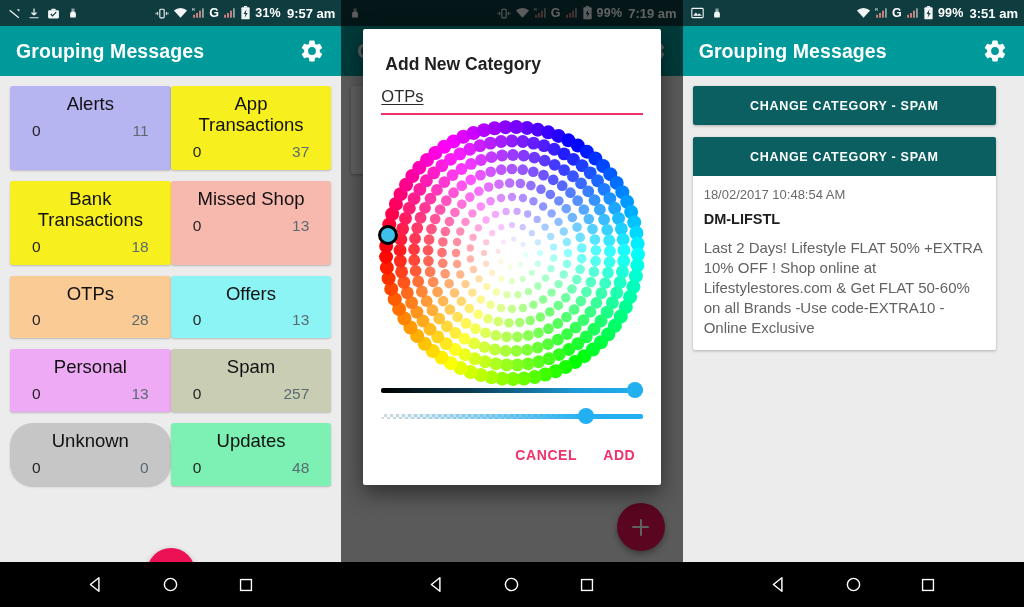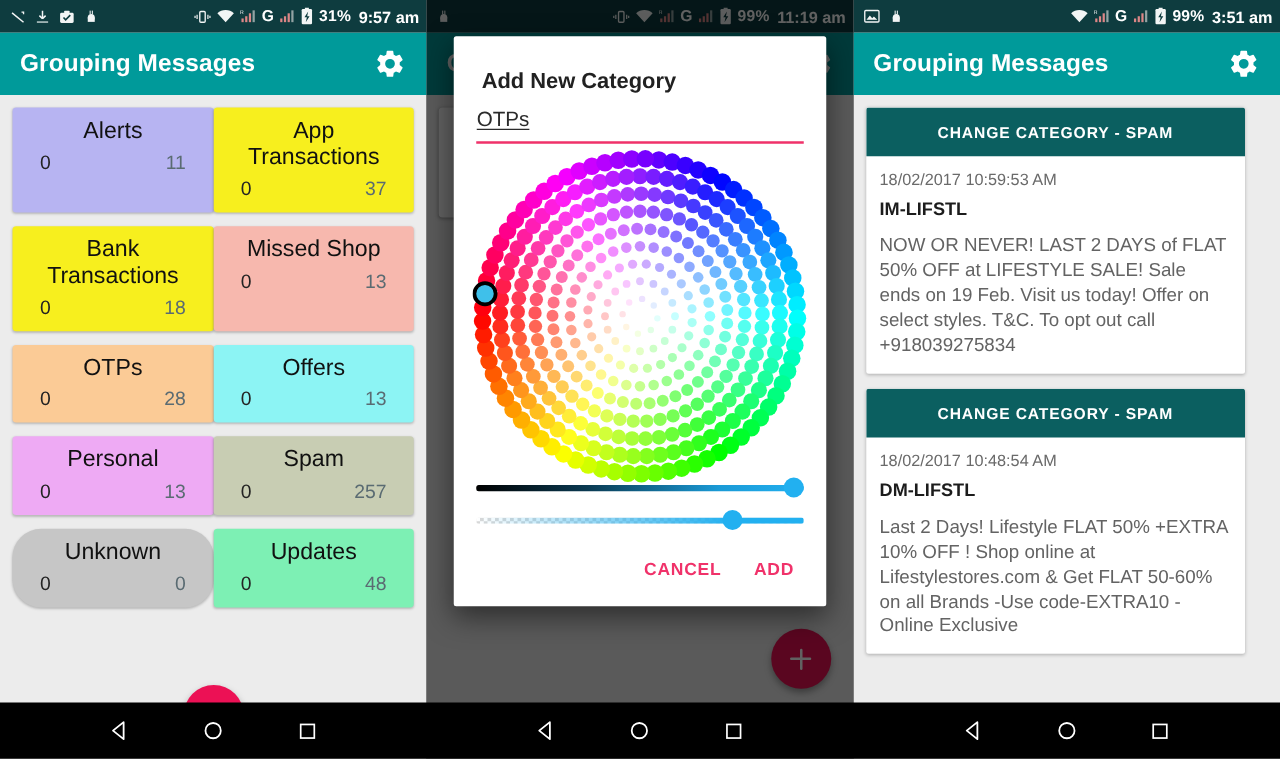--- a/index.html
+++ b/index.html
@@ -339,21 +339,21 @@
             </svg>
           </span>
         <span class="sb-ico">
             <svg width="11" height="14" viewBox="0 0 16 22">
               <rect x="1.5" y="2" width="13" height="19" rx="1.5" fill="#fff"></rect>
               <rect x="5.5" y="0" width="5" height="2.4" fill="#fff"></rect>
               <path d="M9.6 5 L5 12.4 h3 L6.6 18.6 L11.4 11 h-3 Z" fill="#0e3c3f"></path>
             </svg>
           </span>
         <span class="sb-txt">99%</span>
-        <span class="sb-time">11:19 am</span>
+        <span class="sb-time">7:19 am</span>
       </div>
     </div>
 
     <div class="toolbar">
       <div class="toolbar-title">Grouping Messages</div>
       <div class="gear">
         <svg width="26" height="26" viewBox="0 0 24 24" fill="#fff">
             <path d="M19.14 12.94a7.07 7.07 0 0 0 .06-.94 7.07 7.07 0 0 0-.06-.94l2.03-1.58a.5.5 0 0 0 .12-.62l-1.92-3.32a.5.5 0 0 0-.6-.22l-2.39.96a7.05 7.05 0 0 0-1.63-.94l-.36-2.54a.5.5 0 0 0-.49-.42h-3.84a.5.5 0 0 0-.49.42l-.36 2.54c-.59.24-1.13.56-1.63.94l-2.39-.96a.5.5 0 0 0-.6.22L2.67 8.86a.5.5 0 0 0 .12.62l2.03 1.58c-.04.31-.06.63-.06.94s.02.63.06.94l-2.03 1.58a.5.5 0 0 0-.12.62l1.92 3.32c.12.22.38.3.6.22l2.39-.96c.5.38 1.04.7 1.63.94l.36 2.54c.04.24.25.42.49.42h3.84c.24 0 .45-.18.49-.42l.36-2.54c.59-.24 1.13-.56 1.63-.94l2.39.96c.22.08.48 0 .6-.22l1.92-3.32a.5.5 0 0 0-.12-.62l-2.03-1.58zM12 15.6A3.6 3.6 0 1 1 15.6 12 3.6 3.6 0 0 1 12 15.6z"></path>
           </svg>
       </div>
@@ -819,25 +819,20 @@
       <div class="gear">
         <svg width="26" height="26" viewBox="0 0 24 24" fill="#fff">
             <path d="M19.14 12.94a7.07 7.07 0 0 0 .06-.94 7.07 7.07 0 0 0-.06-.94l2.03-1.58a.5.5 0 0 0 .12-.62l-1.92-3.32a.5.5 0 0 0-.6-.22l-2.39.96a7.05 7.05 0 0 0-1.63-.94l-.36-2.54a.5.5 0 0 0-.49-.42h-3.84a.5.5 0 0 0-.49.42l-.36 2.54c-.59.24-1.13.56-1.63.94l-2.39-.96a.5.5 0 0 0-.6.22L2.67 8.86a.5.5 0 0 0 .12.62l2.03 1.58c-.04.31-.06.63-.06.94s.02.63.06.94l-2.03 1.58a.5.5 0 0 0-.12.62l1.92 3.32c.12.22.38.3.6.22l2.39-.96c.5.38 1.04.7 1.63.94l.36 2.54c.04.24.25.42.49.42h3.84c.24 0 .45-.18.49-.42l.36-2.54c.59-.24 1.13-.56 1.63-.94l2.39.96c.22.08.48 0 .6-.22l1.92-3.32a.5.5 0 0 0-.12-.62l-2.03-1.58zM12 15.6A3.6 3.6 0 1 1 15.6 12 3.6 3.6 0 0 1 12 15.6z"></path>
           </svg>
       </div>
     </div>
 
     <div class="msg-list" id="msg-list">
         <div class="msg-card">
           <div class="msg-head">CHANGE CATEGORY - SPAM</div>
-          <div class="msg-body">
-            <div class="msg-date">18/02/2017 10:59:53 AM</div>
-            <div class="msg-sender">IM-LIFSTL</div>
-            <div class="msg-text">NOW OR NEVER! LAST 2 DAYS of FLAT 50% OFF at LIFESTYLE SALE! Sale ends on 19 Feb. Visit us today! Offer on select styles. T&amp;C. To opt out call +918039275834</div>
-          </div>
         </div>
         <div class="msg-card">
           <div class="msg-head">CHANGE CATEGORY - SPAM</div>
           <div class="msg-body">
             <div class="msg-date">18/02/2017 10:48:54 AM</div>
             <div class="msg-sender">DM-LIFSTL</div>
             <div class="msg-text">Last  2 Days! Lifestyle FLAT 50% +EXTRA 10% OFF ! Shop online at Lifestylestores.com &amp; Get FLAT 50-60% on all Brands -Use code-EXTRA10 - Online Exclusive</div>
           </div>
         </div>
       </div>

